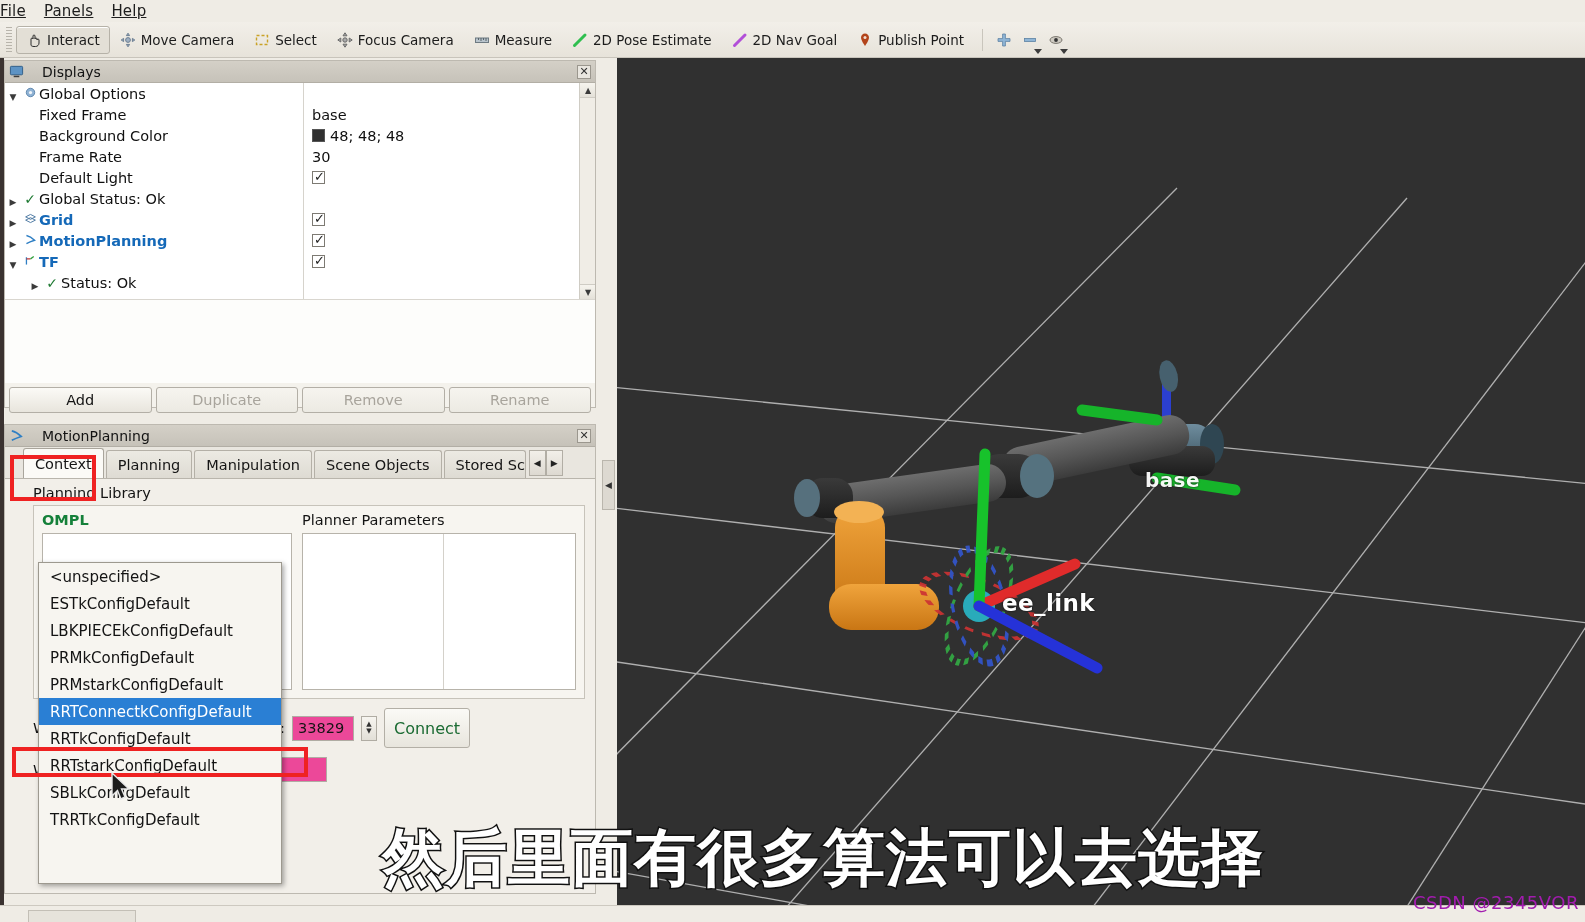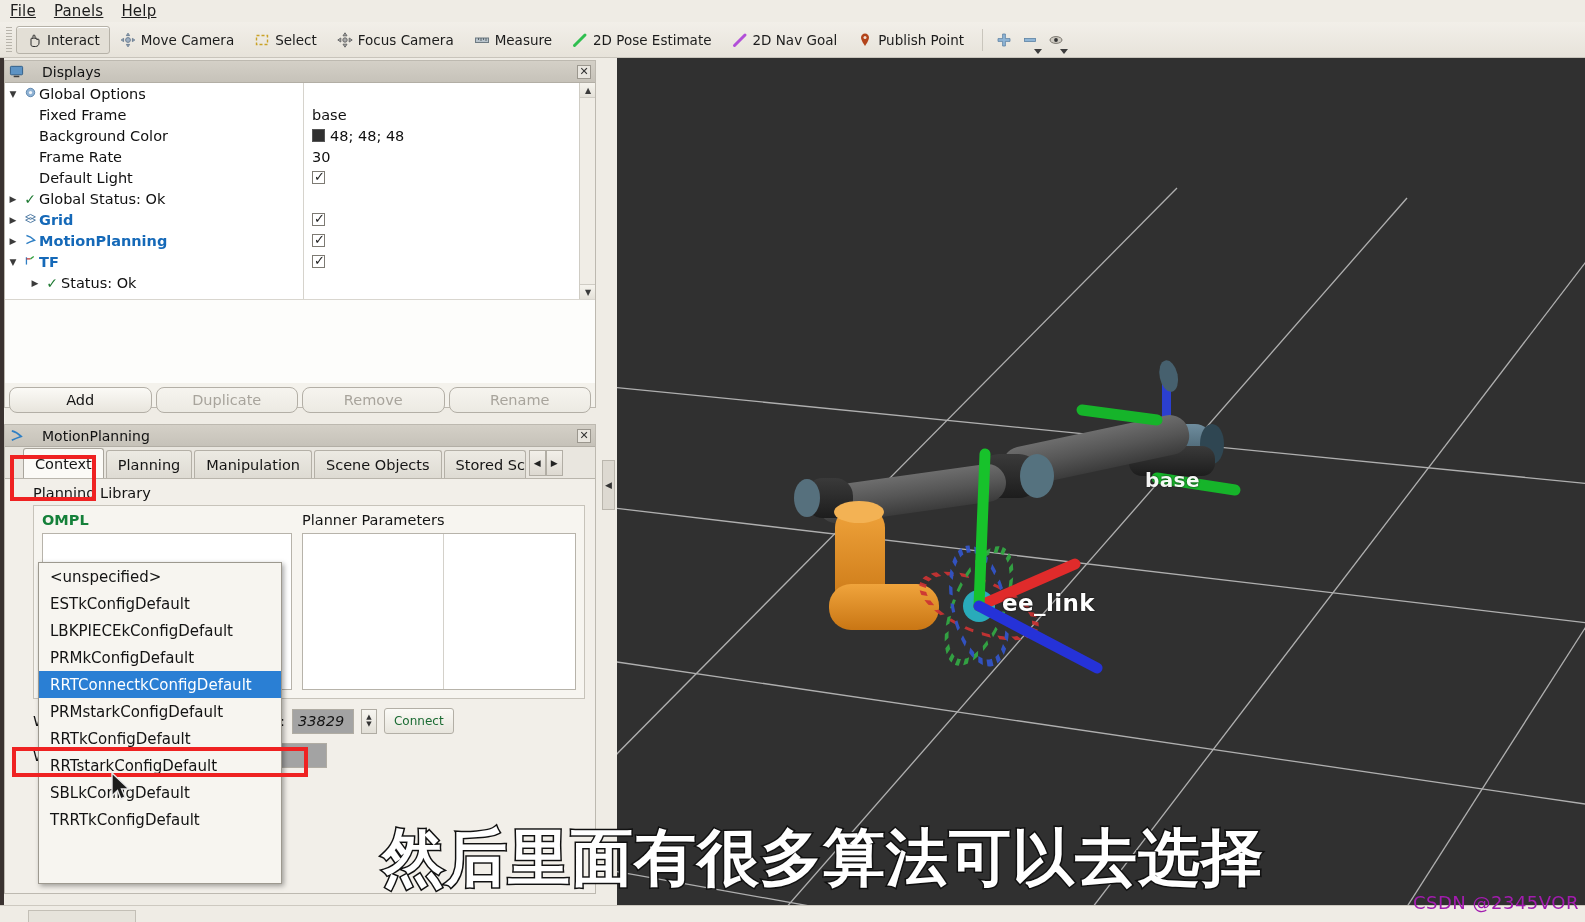--- a/index.html
+++ b/index.html
@@ -6,21 +6,21 @@
   html, body {
     width: 1585px; height: 922px; overflow: hidden;
     font-family: "DejaVu Sans", "Liberation Sans", sans-serif;
     background: #3a3230;
   }
   #app { position: relative; width: 1585px; height: 922px; background: #efece5; }
 
   
   #menubar {
     position: absolute; left: 0; top: 0; width: 1585px; height: 22px;
-    background: #efece5; display: flex; align-items: center; padding-left: 10px; gap: 18px;
+    background: #efece5; display: flex; align-items: center; gap: 18px;
   }
   .menu-item { font-size: 15px; color: #1d1d1d; letter-spacing: .2px; cursor: default; }
   .menu-item .u { text-decoration: underline; }
 
   
   #toolbar {
     position: absolute; left: 0; top: 22px; width: 1585px; height: 36px;
     background: linear-gradient(#f2efe9,#e7e3da);
     border-bottom: 1px solid #c8c4bb; display: flex; align-items: center; padding-left: 6px;
   }
@@ -57,21 +57,21 @@
     height: 22px; background: linear-gradient(#d4d0c7,#c6c2b9); border-bottom: 1px solid #b2aea5;
     display: flex; align-items: center; padding: 0 4px; font-size: 14px; color: #121212;
   }
   .panel-title .ttxt { margin-left: 18px; }
   .panel-x { margin-left: auto; width: 14px; height: 14px; background: #e9e6df; border: 1px solid #9b978e;
              font-size: 11px; line-height: 12px; text-align: center; color: #333; cursor: default; }
 
   .tree { position: relative; height: 216px; background: #fff; overflow: hidden; }
   .tree-colsplit { position: absolute; left: 298px; top: 0; bottom: 0; width: 1px; background: #d6d3cc; }
   .trow { display: flex; align-items: center; height: 21px; font-size: 14.5px; color: #101010; }
-  .tw-left { width: 298px; display: flex; align-items: center; white-space: nowrap; }
+  .tw-left { width: 298px; display: flex; align-items: flex-end; white-space: nowrap; }
   .tw-right { flex: 1; display: flex; align-items: center; padding-left: 9px; white-space: nowrap; }
   .arrow { width: 16px; text-align: center; font-size: 9px; color: #3b3b3b; flex: 0 0 16px; }
   .arrow.down::before { content: "▼"; }
   .arrow.right::before { content: "▶"; }
   .ticon { width: 18px; flex: 0 0 18px; text-align: center; font-size: 12px; }
   .tlabel.link { color: #1569b8; font-weight: bold; }
   .tlabel.ok { color: #101010; }
   .chk { width: 13px; height: 13px; border: 1px solid #7d7a73; background: #fff; position: relative; }
   .chk::after { content: "✓"; position: absolute; left: 1px; top: -3px; font-size: 13px; color: #1d1d1d; }
   .swatch { width: 13px; height: 13px; background: #303030; border: 1px solid #555; margin-right: 5px; display: inline-block; vertical-align: -2px; }
@@ -80,21 +80,21 @@
 
   .vscroll { position: absolute; right: 0; top: 0; width: 16px; bottom: 0; background: #f0ede6; border-left: 1px solid #cfccc4; }
   .vs-btn { width: 16px; height: 15px; display: flex; align-items: center; justify-content: center;
             font-size: 8px; color: #3a3a3a; background: linear-gradient(#f6f4ee,#e4e1d9); border-bottom: 1px solid #cfccc4; }
   .vs-btn.bot { position: absolute; bottom: 0; border-bottom: none; border-top: 1px solid #cfccc4; }
 
   .blank-area { height: 84px; background: #fdfdfb; border-top: 1px solid #d9d6cf; }
   .btnrow { display: flex; gap: 4px; padding: 4px; }
   .gbtn {
     flex: 1; height: 26px; font-size: 14.5px; color: #141414; background: linear-gradient(#fbfaf6,#e8e5dd);
-    border: 1px solid #b3afa6; border-radius: 8px; display: flex; align-items: center; justify-content: center;
+    border: 1px solid #b3afa6; border-radius: 3px; display: flex; align-items: center; justify-content: center;
     cursor: default;
   }
   .gbtn.disabled { color: #a8a49c; background: linear-gradient(#f6f4ef,#eceae3); }
 
   
   #mpanel {
     position: absolute; left: 4px; top: 424px; width: 592px; height: 470px;
     background: #f2efe9; border: 1px solid #bdb9b0;
   }
   #tabstrip { position: relative; height: 32px; background: #e9e6df; border-bottom: 1px solid #b9b5ac;
@@ -117,24 +117,24 @@
   .lib-right { flex: 1; }
   .lib-head { font-size: 14.5px; margin-bottom: 5px; }
   .lib-head.ompl { color: #15803a; font-weight: bold; }
   .lib-head.pp { color: #141414; }
   .listbox { height: 157px; background: #fff; border: 1px solid #b7b3aa; }
   .pp-table { height: 157px; background: #fff; border: 1px solid #b7b3aa; position: relative; }
   .pp-split { position: absolute; left: 140px; top: 0; bottom: 0; width: 1px; background: #d4d1ca; }
 
   
   .wrow { display: flex; align-items: center; font-size: 14.5px; color: #141414; gap: 7px; margin-top: 9px; }
-  .field { background: #a3a3a3; border: 1px solid #b0aca3; height: 25px; font-style: italic; }
+  .field { background: #ec4899; border: 1px solid #b0aca3; height: 25px; }
   .spin { width: 16px; height: 25px; background: linear-gradient(#f7f5f0,#e2dfd7); border: 1px solid #b0aca3;
           display: flex; flex-direction: column; align-items: center; justify-content: center; font-size: 7px; color: #333; line-height: 7px; }
-  .connect-btn { height: 26px; padding: 0 9px; font-size: 12px; color: #1b6b33;
+  .connect-btn { height: 40px; padding: 0 9px; font-size: 16px; color: #1b6b33;
                  background: linear-gradient(#fbfaf6,#e8e5dd); border: 1px solid #b3afa6; border-radius: 3px;
                  display: flex; align-items: center; }
 
   
   #dropdown {
     position: absolute; left: 38px; top: 562px; width: 244px; height: 322px;
     background: #f7f5f0; border: 1px solid #9d998f; box-shadow: 2px 2px 5px rgba(0,0,0,.35); z-index: 30;
   }
   .dd-item { height: 27px; display: flex; align-items: center; padding-left: 11px;
              font-size: 15px; color: #131313; white-space: nowrap; cursor: default; }
@@ -600,22 +600,22 @@
     </div>
   </div>
 
   <div id="collapse">◀</div>
 
   <div id="dropdown">
     <div class="dd-item">&lt;unspecified&gt;</div>
     <div class="dd-item">ESTkConfigDefault</div>
     <div class="dd-item">LBKPIECEkConfigDefault</div>
     <div class="dd-item">PRMkConfigDefault</div>
+    <div class="dd-item">PRMstarkConfigDefault</div>
     <div class="dd-item sel">RRTConnectkConfigDefault</div>
-    <div class="dd-item">PRMstarkConfigDefault</div>
     <div class="dd-item">RRTkConfigDefault</div>
     <div class="dd-item">RRTstarkConfigDefault</div>
     <div class="dd-item">SBLkConfigDefault</div>
     <div class="dd-item">TRRTkConfigDefault</div>
   </div>
 
   <div id="ctx-highlight"></div>
   <div id="dd-highlight"></div>
 
   <svg id="cursor" width="22" height="32" viewBox="0 0 22 32">

